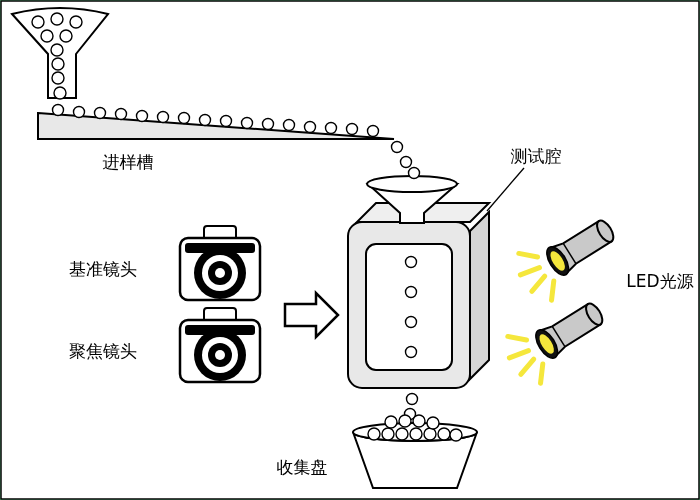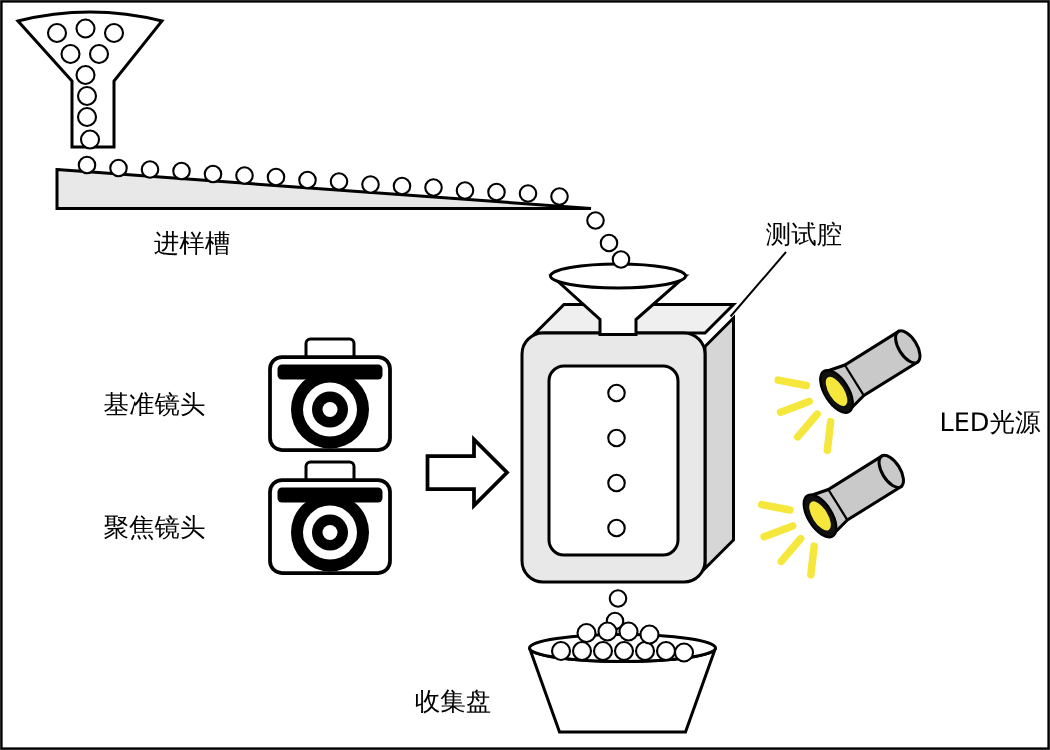--- a/index.html
+++ b/index.html
@@ -1,16 +1,16 @@
 <!DOCTYPE html>
 <html><head>
 <meta charset="utf-8">
 <style>
   html,body{margin:0;padding:0;background:#fff;}
-  .stage{position:relative;width:700px;height:500px;background:#737373;overflow:hidden;
+  .stage{position:relative;width:700px;height:500px;background:#86efac;overflow:hidden;
          font-family:"DejaVu Sans","Liberation Sans",sans-serif;}
   svg{display:block;}
   .outline{fill:#ffffff;stroke:#000000;stroke-width:2;}
   .gray{fill:#e8e8e8;stroke:#000000;stroke-width:2;}
   .sidegray{fill:#d6d6d6;stroke:#000000;stroke-width:2;}
   .topgray{fill:#efefef;stroke:#000000;stroke-width:2;}
   .flbody{fill:#c9c9c9;stroke:#000000;stroke-width:2;}
   .blackfill{fill:#000000;stroke:none;}
   .whitefill{fill:#ffffff;stroke:none;}
   .particles circle{fill:#ffffff;stroke:#000000;stroke-width:1.4;}

